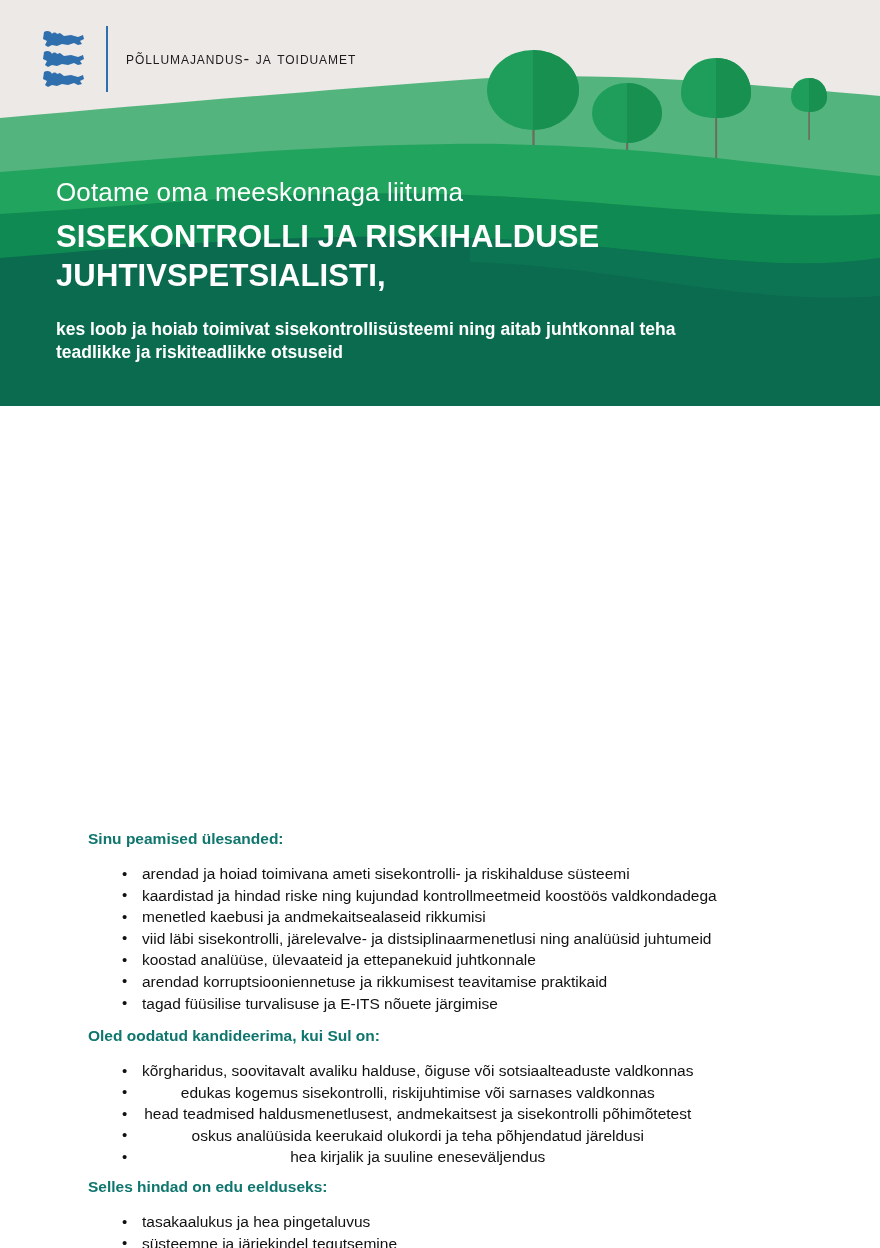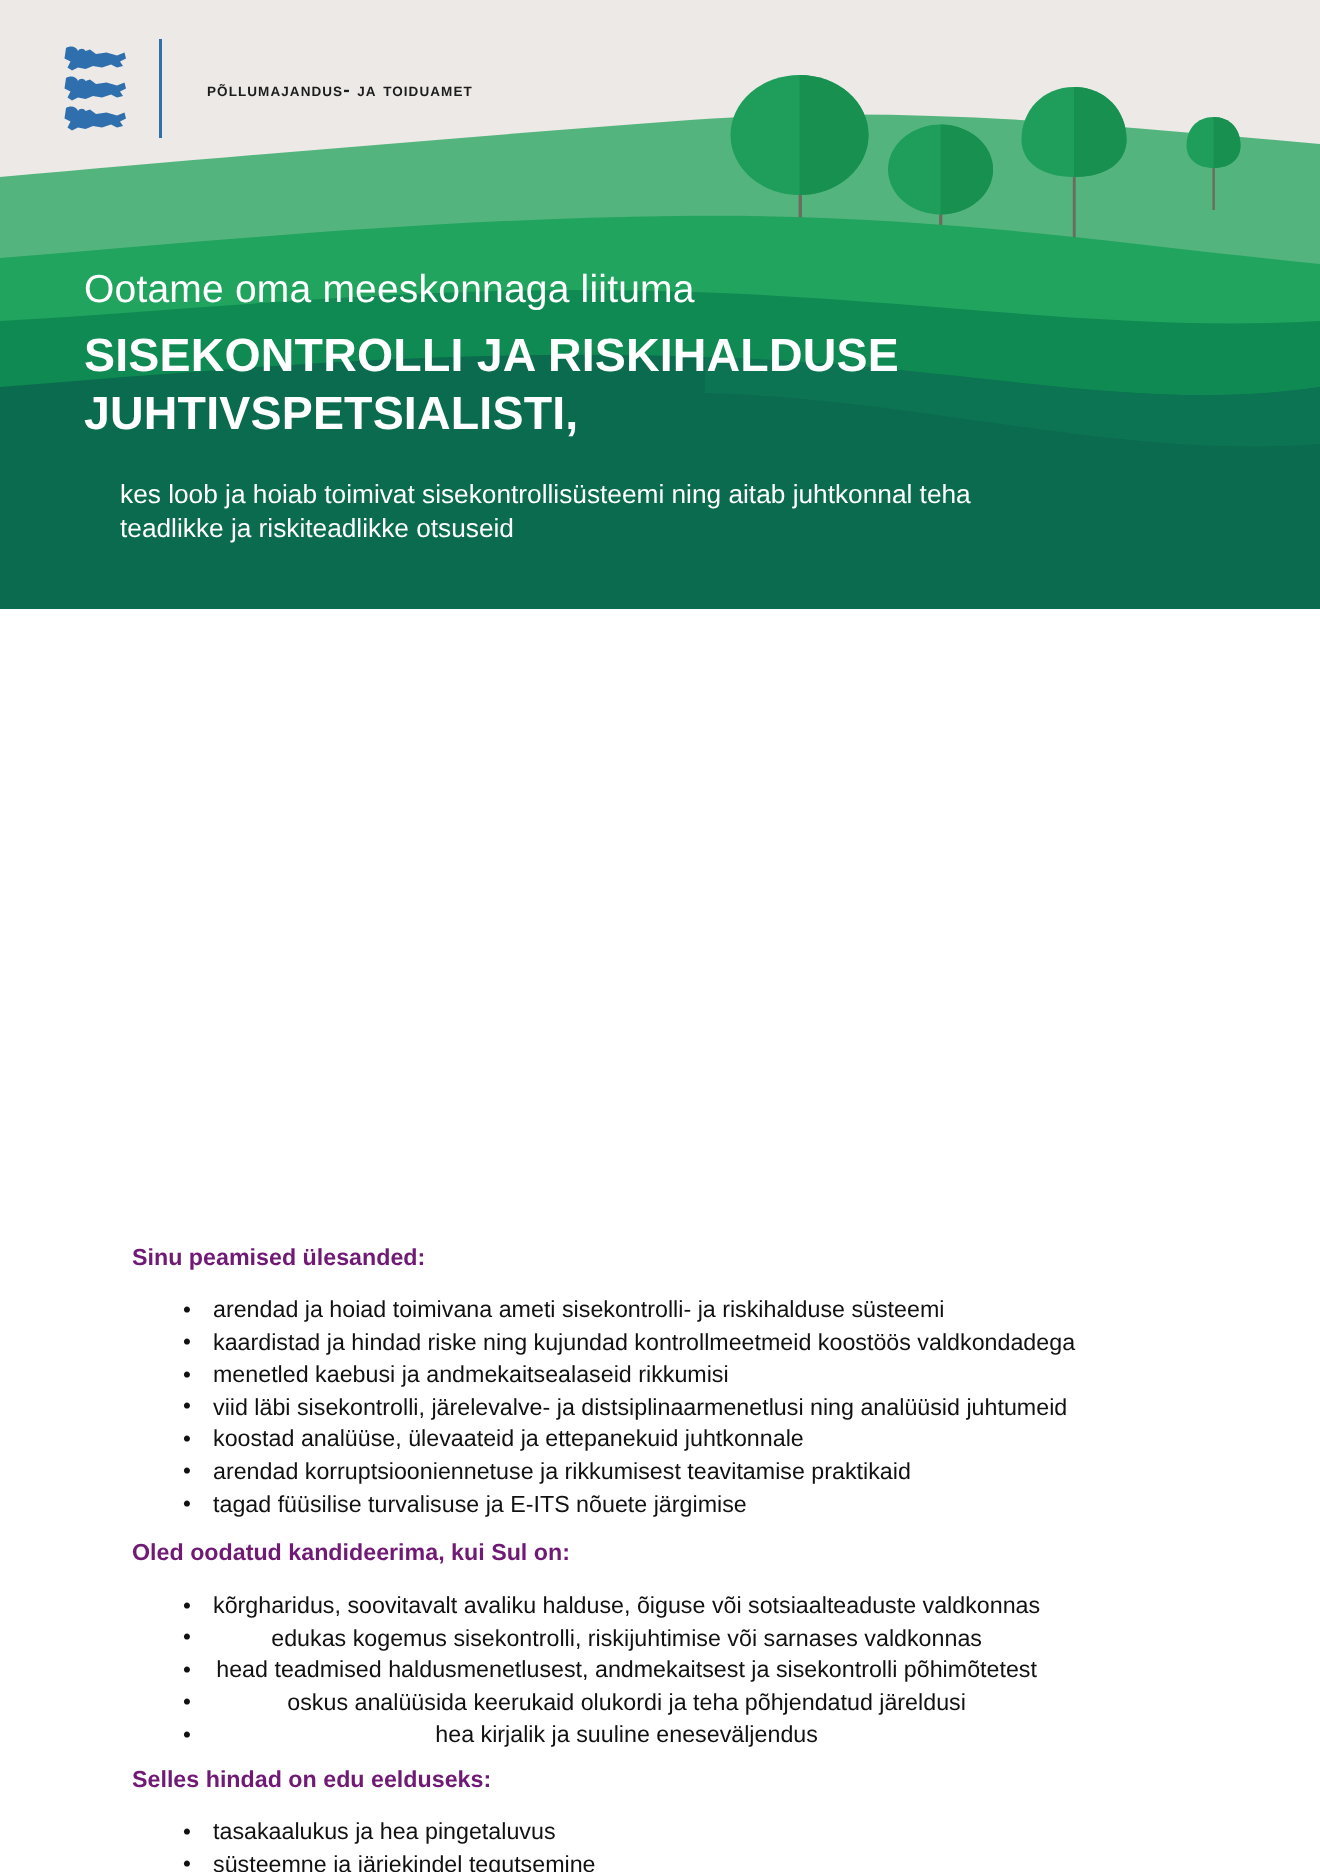--- a/index.html
+++ b/index.html
@@ -52,28 +52,27 @@
     display:block;
   }
   .logo-divider {
     width:2px;
     height:66px;
     background:#2f6fae;
     margin-left:16px;
     margin-right:18px;
   }
   .logo-text {
-    font-size:13px;
+    font-size:17px;
     letter-spacing:.055em;
     color:#1c1c1c;
-    font-weight:700;
+    font-weight:400;
     white-space:nowrap;
     font-variant:small-caps;
     text-transform:lowercase;
-    margin-left:12px;
   }
 
   
   .hero-text {
     position:absolute;
     left:56px;
     top:176px;
     width:790px;
     z-index:5;
     color:#ffffff;
@@ -88,38 +87,37 @@
     margin-top:8px;
     font-size:31px;
     font-weight:700;
     line-height:1.26;
     letter-spacing:.004em;
     max-width:700px;
   }
   .hero-sub {
     margin-top:23px;
     font-size:17.5px;
-    font-weight:400;
+    font-weight:700;
     line-height:1.33;
     max-width:760px;
-    margin-left:24px;
   }
 
   
   .body-wrap {
     position:relative;
     padding:0;
     color:#111111;
   }
 
   .sec-head {
     position:absolute;
     font-size:15.5px;
     font-weight:700;
-    color:#701a75;
+    color:#0f766e;
     white-space:nowrap;
   }
   .sec-head .reg { font-weight:700; }
 
   ul.bullets {
     position:absolute;
     list-style:none;
     margin:12px;
     padding:0;
   }

